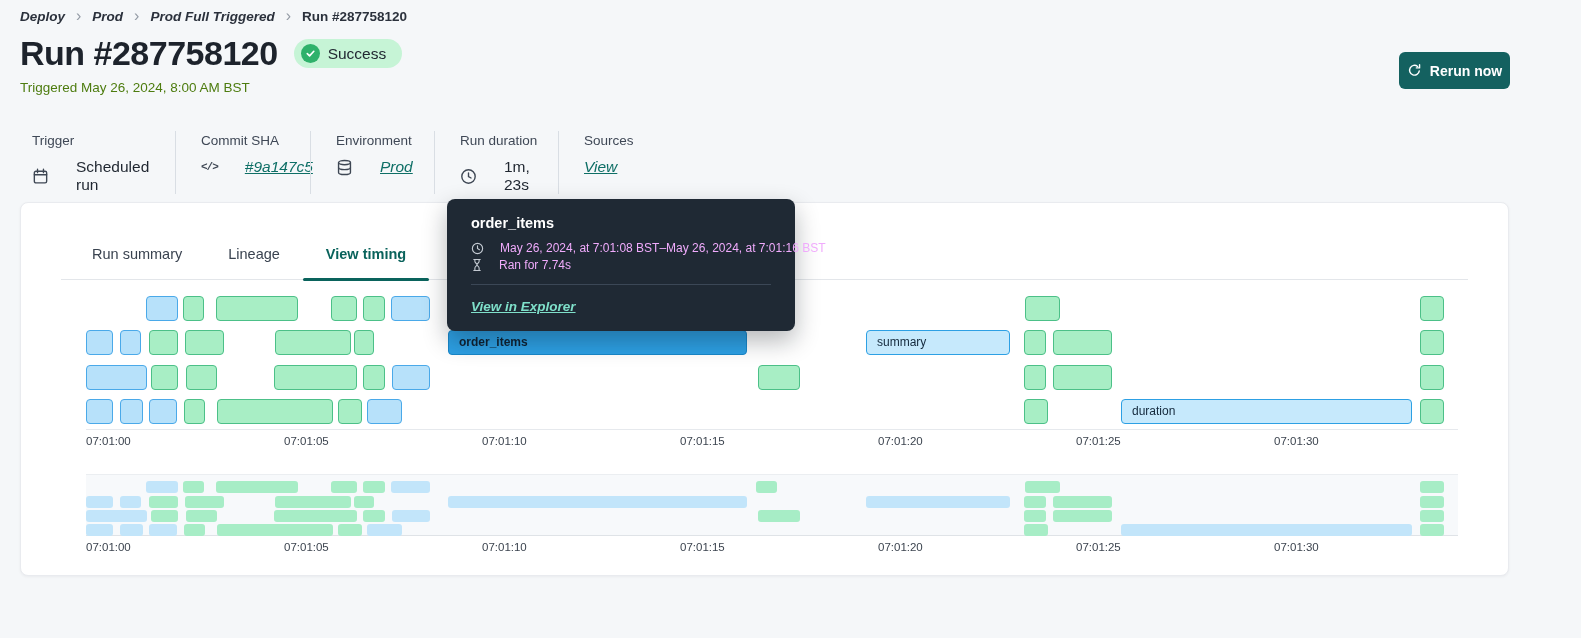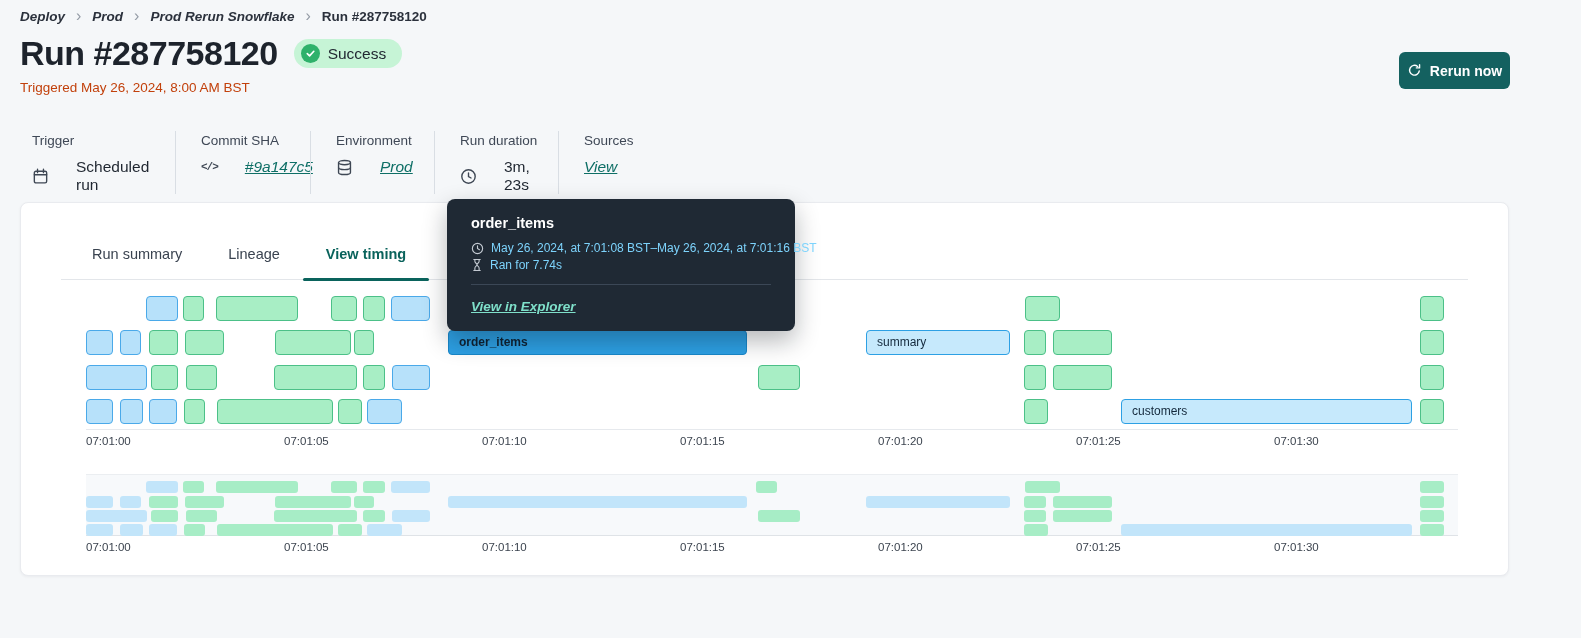--- a/index.html
+++ b/index.html
@@ -23,21 +23,21 @@
   .badge { display:inline-flex; align-items:center; gap:8px; background:var(--badge-bg);
     border-radius:999px; padding:5px 16px 5px 7px; font-size:15.5px; color:#212832; }
   .badge-dot { width:19px; height:19px; border-radius:50%; background:var(--badge-dot);
     display:inline-flex; align-items:center; justify-content:center; }
 
   .rerun { position:absolute; left:1399px; top:52px; width:111px; height:37px;
     background:var(--button-teal); color:#fff; border:none; border-radius:6px;
     font-family:inherit; font-size:14px; font-weight:600; display:flex; align-items:center;
     justify-content:center; gap:8px; cursor:pointer; }
 
-  .triggered { position:absolute; left:20px; top:80px; font-size:13.5px; color:#c2410c; }
+  .triggered { position:absolute; left:20px; top:80px; font-size:13.5px; color:#4d7c0f; }
 
   
   .meta-row { position:absolute; left:32px; top:131px; display:flex; }
   .meta-col { padding-top:2px; }
   .meta-col + .meta-col { border-left:1px solid #d9dee4; padding-left:25px; }
   .mw1 { width:143px; } .mw2 { width:135px; } .mw3 { width:124px; } .mw4 { width:124px; }
   .meta-label { font-size:13.5px; color:#3f4856; margin-bottom:10px; }
   .meta-value { display:flex; align-items:center; gap:27px; font-size:15.5px; color:#1f2630; }
   .meta-value .link { color:var(--link-teal); text-decoration:underline; }
   .micon { display:inline-flex; color:#3e4754; }
@@ -71,35 +71,35 @@
     font-weight:500; white-space:nowrap; overflow:hidden; }
   .bar.selected .bar-label { color:#0e2233; font-weight:600; line-height:23px; }
   .bar.mini-green { background:var(--mini-green); border:none; border-radius:3px; }
   .bar.mini-blue { background:var(--mini-blue); border:none; border-radius:3px; }
 
   
   .tooltip { position:absolute; left:447px; top:199px; width:348px; height:132px; z-index:20;
     background:var(--tooltip-bg); border-radius:8px; padding:16px 24px 0;
     box-shadow:0 10px 24px rgba(10,16,24,.3); }
   .tt-title { color:#ffffff; font-size:14.5px; font-weight:700; margin-bottom:9px; }
-  .tt-row { display:flex; align-items:center; gap:7px; color:#7dd3fc; font-size:12px;
+  .tt-row { display:flex; align-items:center; gap:16px; color:#f0abfc; font-size:12px;
     line-height:16px; margin-bottom:1px; white-space:nowrap; }
   .tt-row svg { flex:none; }
   .tt-divider { height:1px; background:#3b4756; margin:11px 0 12px; }
   .tt-link { color:var(--explorer-link); font-size:13.5px; font-weight:700; text-decoration:underline; }
 </style>
 </head>
 <body>
 
 <nav class="breadcrumb">
   <a>Deploy</a>
   <span class="crumb-sep">›</span>
   <a>Prod</a>
   <span class="crumb-sep">›</span>
-  <a>Prod Rerun Snowflake</a>
+  <a>Prod Full Triggered</a>
   <span class="crumb-sep">›</span>
   <span>Run #287758120</span>
 </nav>
 
 <div class="title-row">
   <h1>Run #287758120</h1>
   <span class="badge">
     <span class="badge-dot">
       <svg width="11" height="11" viewBox="0 0 12 12" fill="none">
           <path d="M2.5 6.2 5 8.6 9.6 3.6" stroke="#ffffff" stroke-width="1.8" stroke-linecap="round" stroke-linejoin="round"></path>
@@ -154,21 +154,21 @@
   </div>
   <div class="meta-col mw4">
     <div class="meta-label">Run duration</div>
     <div class="meta-value">
       <span class="micon">
         <svg width="17" height="17" viewBox="0 0 16 16" fill="none" stroke="#3e4754" stroke-width="1.3" stroke-linecap="round">
           <circle cx="8" cy="8" r="6.3"></circle>
             <path d="M8 4.6V8l2.4 1.4"></path>
         </svg>
       </span>
-      <span>3m, 23s</span>
+      <span>1m, 23s</span>
     </div>
   </div>
   <div class="meta-col">
     <div class="meta-label">Sources</div>
     <div class="meta-value">
       <a class="link">View</a>
     </div>
   </div>
 </div>
 
@@ -218,21 +218,21 @@
         <div class="bar green" style="left: 1334px; top: 76px; width: 24px; height: 25px;"></div>
         <div class="bar blue" style="left: 0px; top: 110px; width: 27px; height: 25px;"></div>
         <div class="bar blue" style="left: 34px; top: 110px; width: 23px; height: 25px;"></div>
         <div class="bar blue" style="left: 63px; top: 110px; width: 28px; height: 25px;"></div>
         <div class="bar green" style="left: 98px; top: 110px; width: 21px; height: 25px;"></div>
         <div class="bar green" style="left: 131px; top: 110px; width: 116px; height: 25px;"></div>
         <div class="bar green" style="left: 252px; top: 110px; width: 24px; height: 25px;"></div>
         <div class="bar blue" style="left: 281px; top: 110px; width: 35px; height: 25px;"></div>
         <div class="bar green" style="left: 938px; top: 110px; width: 24px; height: 25px;"></div>
         <div class="bar labeled" style="left: 1035px; top: 110px; width: 291px; height: 25px;">
-          <span class="bar-label">customers</span>
+          <span class="bar-label">duration</span>
         </div>
         <div class="bar green" style="left: 1334px; top: 110px; width: 24px; height: 25px;"></div>
       </div>
     <div class="axis" id="main-axis">
         <span style="left: 0px;">07:01:00</span>
         <span style="left: 198px;">07:01:05</span>
         <span style="left: 396px;">07:01:10</span>
         <span style="left: 594px;">07:01:15</span>
         <span style="left: 792px;">07:01:20</span>
         <span style="left: 990px;">07:01:25</span>

